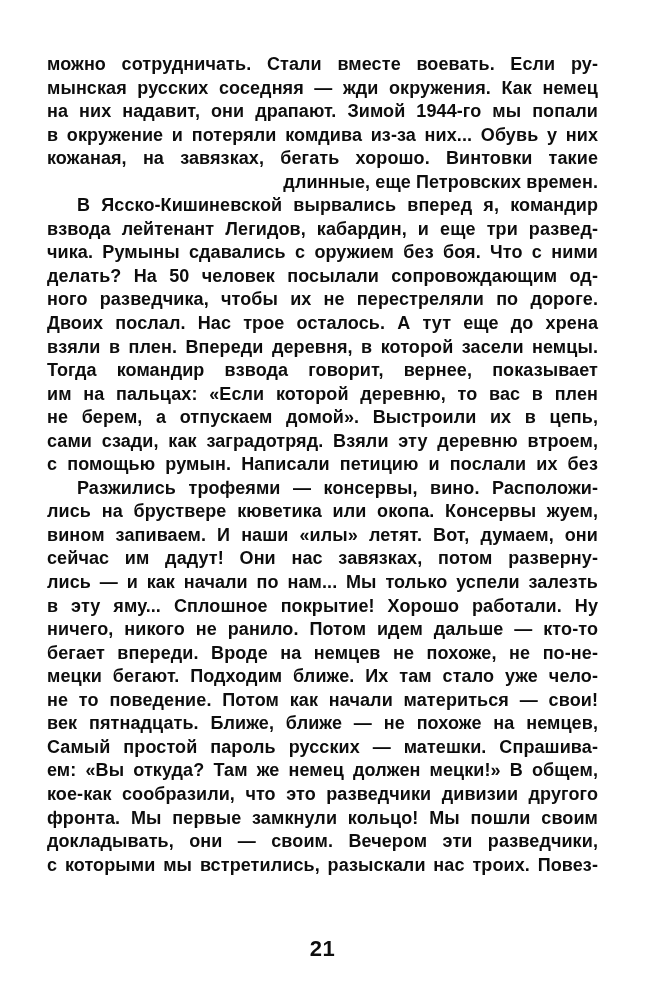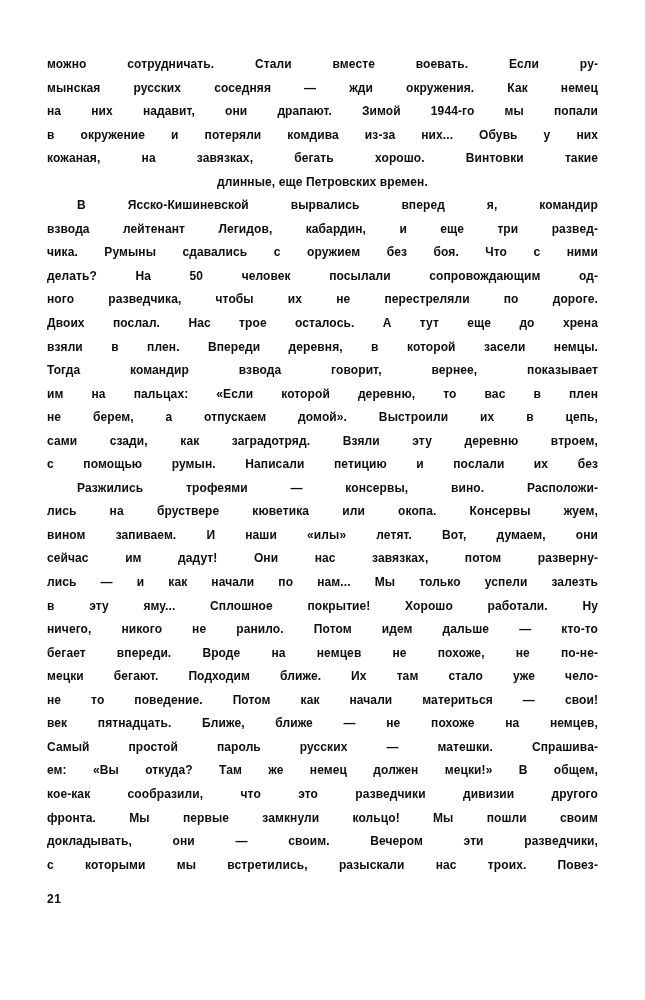--- a/index.html
+++ b/index.html
@@ -19,45 +19,46 @@
     background: #ffffff;
     font-family: "Liberation Sans", sans-serif;
     font-weight: bold;
     color: #0d0d0d;
   }
   .text-block {
     position: absolute;
     left: 47px;
     top: 53px;
     width: 551px;
-    font-size: 12px;
+    font-size: 18px;
     line-height: 23.55px;
     letter-spacing: 0.1px;
   }
   .paragraph {
     margin: 0;
     padding: 0;
   }
   .line {
-    text-align: center;
+    text-align: right;
     white-space: normal;
   }
   .line.j {
     text-align: justify;
     text-align-last: justify;
   }
   .line.indent {
     text-indent: 30px;
   }
   .page-number {
     position: absolute;
-    top: 892px;
+    top: 936px;
     left: 47px;
     width: 551px;
-    font-size: 12px;
+    text-align: center;
+    font-size: 22px;
     letter-spacing: 0.5px;
   }
 </style>
 </head>
 <body>
 
 <div class="page">
   <div class="text-block">
       <div class="paragraph">
         <div class="line j">можно сотрудничать. Стали вместе воевать. Если ру-</div>

